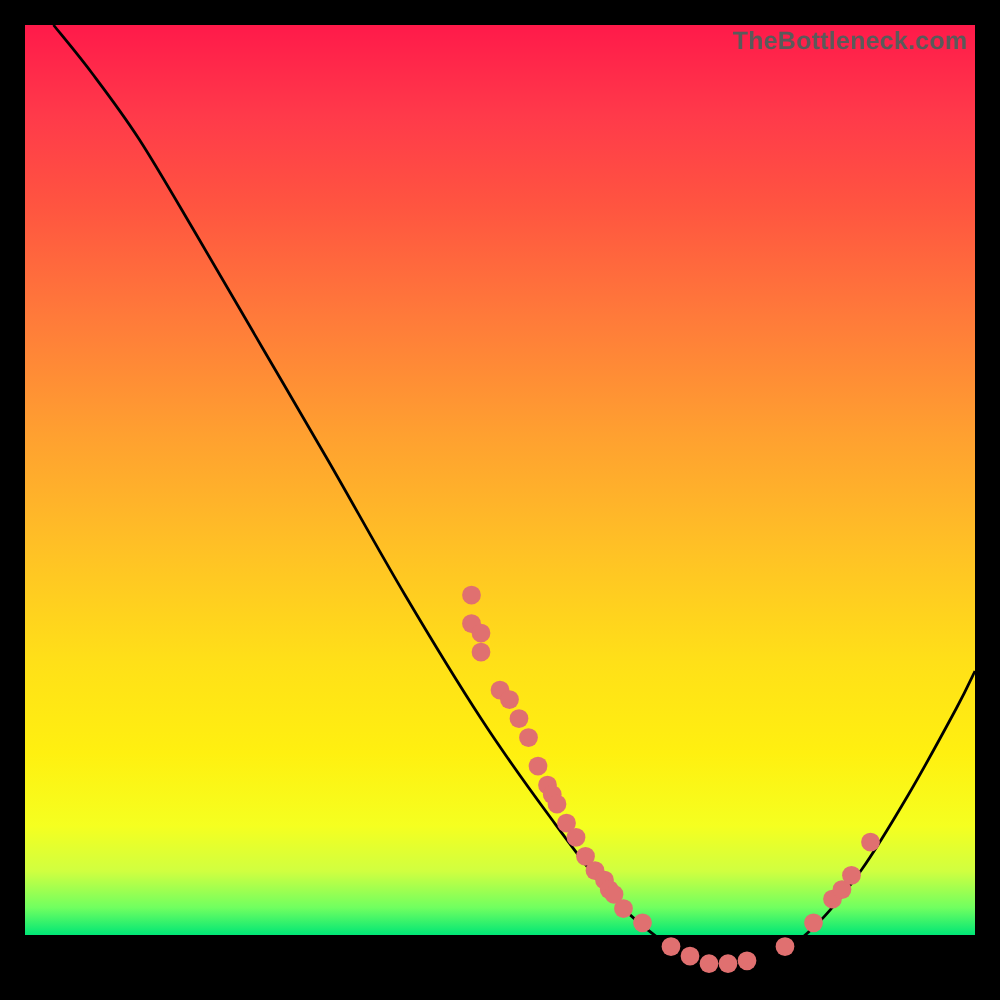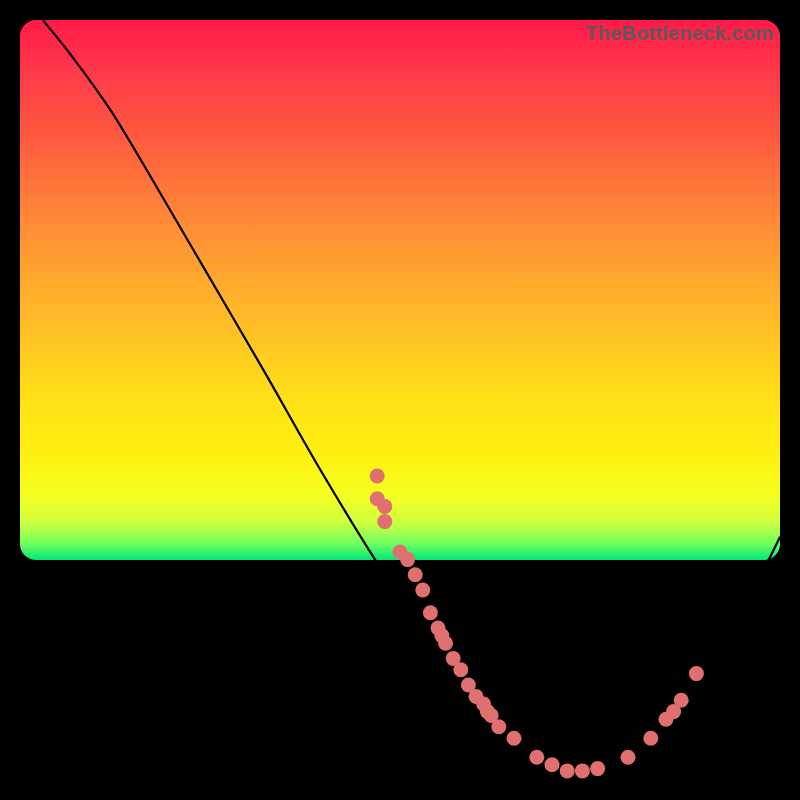--- a/index.html
+++ b/index.html
@@ -13,36 +13,35 @@
   .container {
     position: relative;
     width: 800px;
     height: 800px;
   }
   .plot-area {
     position: absolute;
     left: 20px;
     top: 20px;
     width: 760px;
-    height: 540px;
+    height: 728px;
     background: linear-gradient(to bottom,
       #ff1a4a 0%,
       #ff3a4a 10%,
       #ff5540 20%,
       #ff7a3a 32%,
       #ffa030 45%,
       #ffc225 58%,
       #ffe018 70%,
       #fff010 80%,
       #f5ff20 88%,
       #d0ff40 93%,
       #70ff60 97%,
       #00e676 100%
     );
-    border-radius: 16px;
   }
   .watermark {
     position: absolute;
     top: 2px;
     right: 6px;
     font-family: Arial, Helvetica, sans-serif;
     font-size: 20px;
     font-weight: bold;
     color: #5a5a5a;
     letter-spacing: 0.2px;

